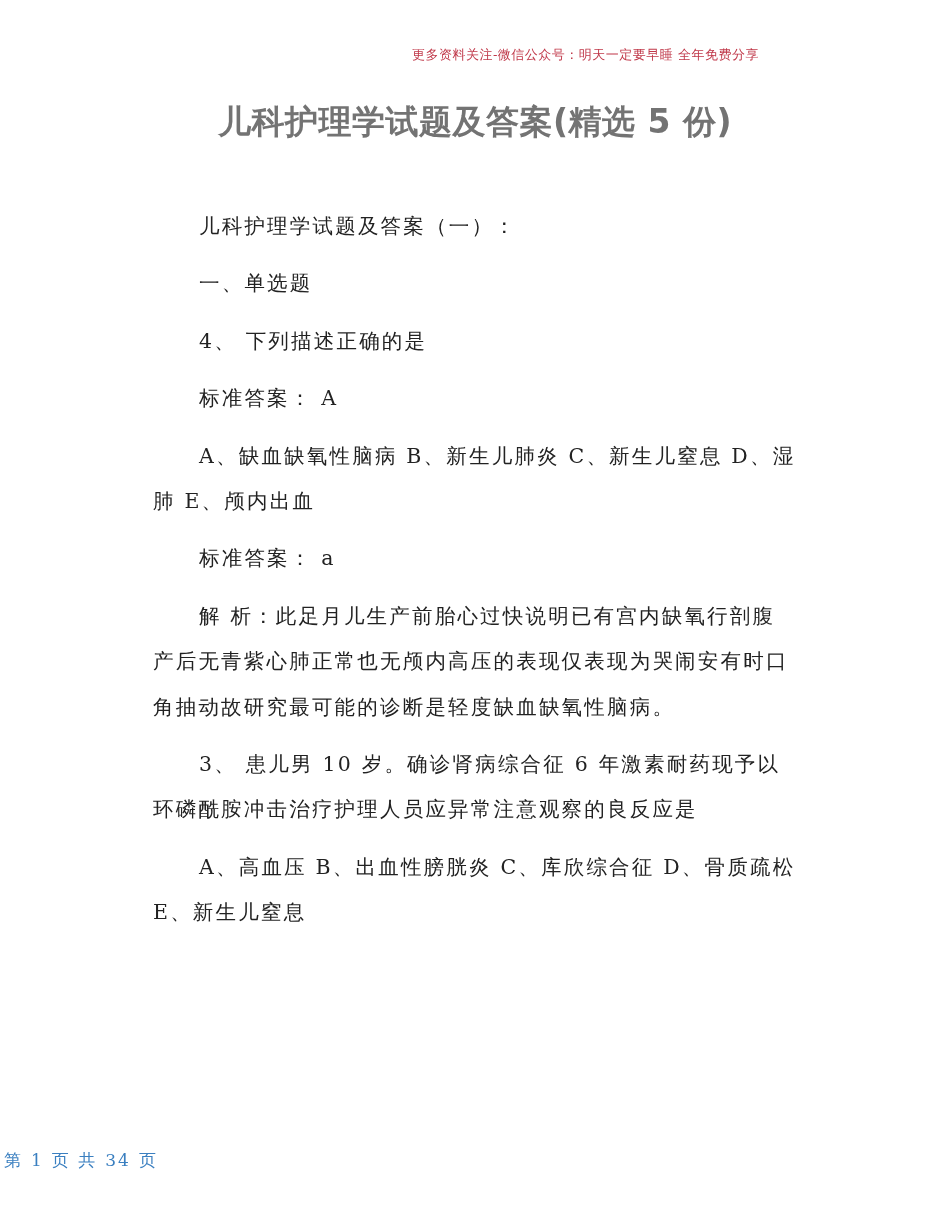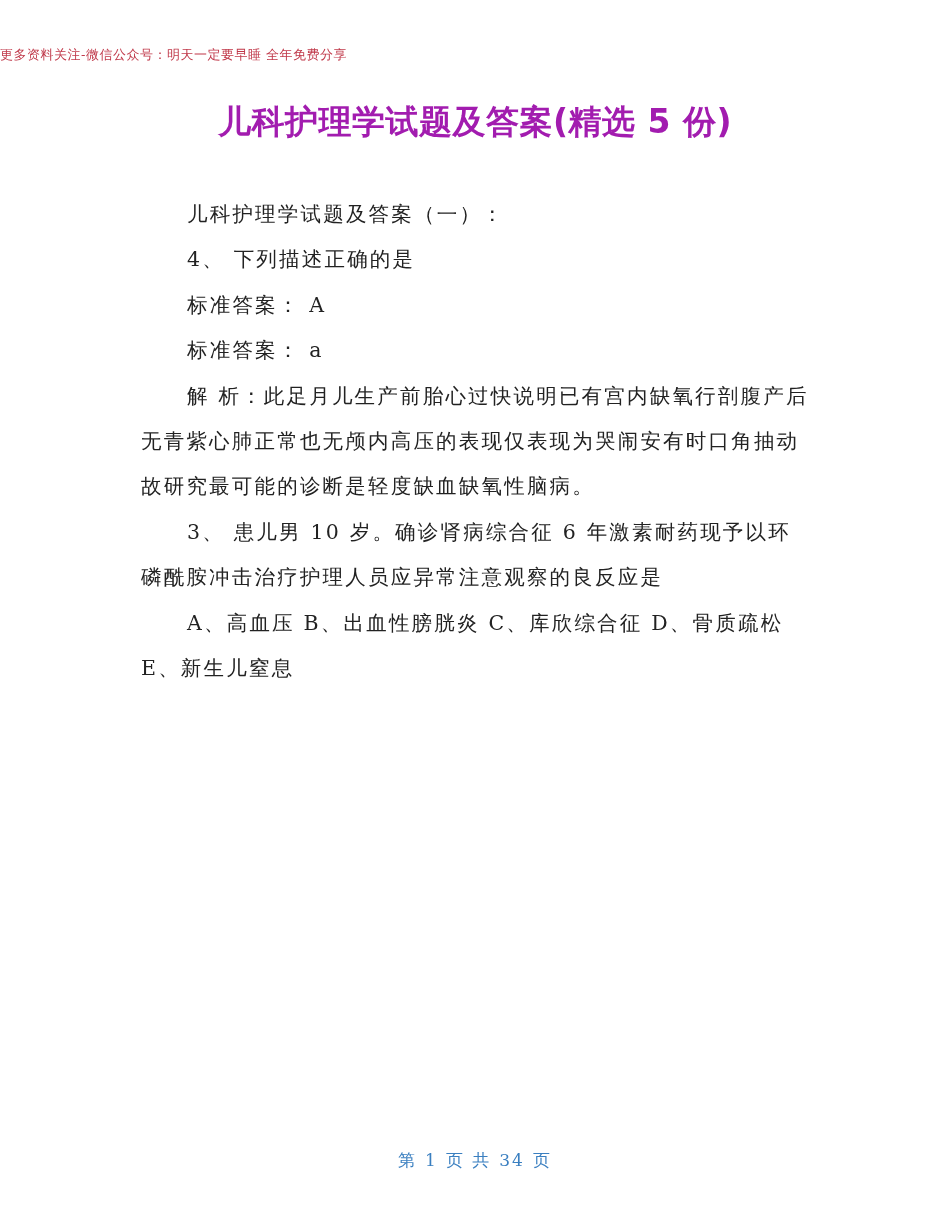--- a/index.html
+++ b/index.html
@@ -13,77 +13,79 @@
     position: relative;
     overflow: hidden;
     font-family: "DejaVu Serif", "Liberation Serif", serif;
     color: #222222;
   }
   .header-note {
     position: absolute;
     top: 46px;
     left: 0;
     width: 759px;
-    text-align: left;
+    text-align: right;
     font-size: 13px;
     letter-spacing: 0.5px;
     color: #c0394a;
   }
   .doc-title {
     position: absolute;
     top: 100px;
     left: 0;
     width: 950px;
     text-align: center;
     font-family: "DejaVu Sans", "Liberation Sans", sans-serif;
     font-weight: bold;
     font-size: 33px;
-    color: #a21caf;
+    color: #737373;
     letter-spacing: 0.5px;
   }
   .content {
     position: absolute;
     top: 192px;
     left: 141px;
     width: 668px;
     font-size: 20.5px;
     line-height: 45.4px;
     letter-spacing: 2.2px;
   }
   .p {
-    margin: 0;
+    margin: 12px;
     text-indent: 46px;
     white-space: normal;
     word-break: break-all;
   }
   .footer {
     position: absolute;
     top: 1149px;
     left: 0;
     width: 950px;
-    text-align: center;
+    text-align: left;
     font-size: 17px;
     letter-spacing: 2px;
     color: #3a7fc0;
   }
   .footer span { margin: 0 4px; }
 </style>
 </head>
 <body>
 
 <div class="header-note">更多资料关注-微信公众号：明天一定要早睡 全年免费分享</div>
 
 <h1 class="doc-title" style="margin:0;">儿科护理学试题及答案(精选 5 份)</h1>
 
 <div class="content">
   <p class="p">儿科护理学试题及答案（一）：</p>
+  <p class="p">一、单选题</p>
 
   <p class="p">4、 下列描述正确的是</p>
   <p class="p">标准答案： A</p>
 
+  <p class="p">A、缺血缺氧性脑病 B、新生儿肺炎 C、新生儿窒息 D、湿肺 E、颅内出血</p>
   <p class="p">标准答案： a</p>
   <p class="p">解 析：此足月儿生产前胎心过快说明已有宫内缺氧行剖腹产后无青紫心肺正常也无颅内高压的表现仅表现为哭闹安有时口角抽动故研究最可能的诊断是轻度缺血缺氧性脑病。</p>
 
   <p class="p">3、 患儿男 10 岁。确诊肾病综合征 6 年激素耐药现予以环磷酰胺冲击治疗护理人员应异常注意观察的良反应是</p>
   <p class="p">A、高血压 B、出血性膀胱炎 C、库欣综合征 D、骨质疏松 E、新生儿窒息</p>
 </div>
 
 <div class="footer">
   <span>第</span><span>1</span><span>页 共</span><span>34</span><span>页</span>
 </div>

